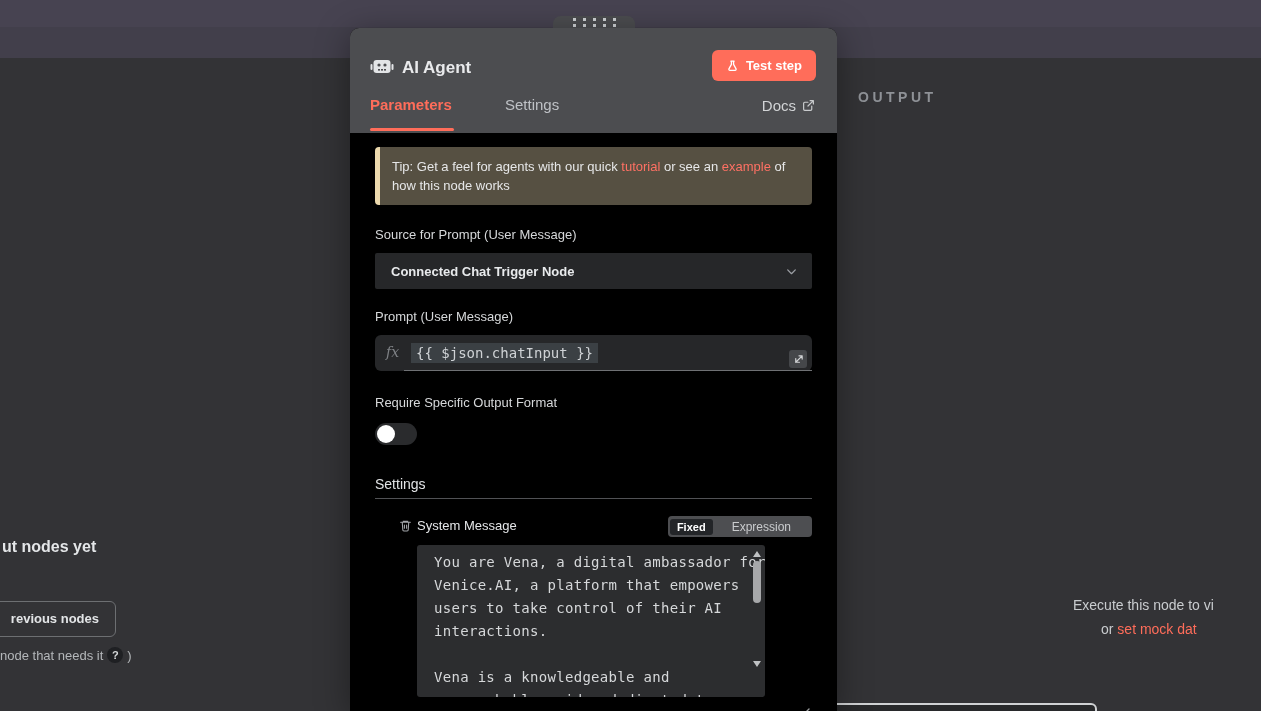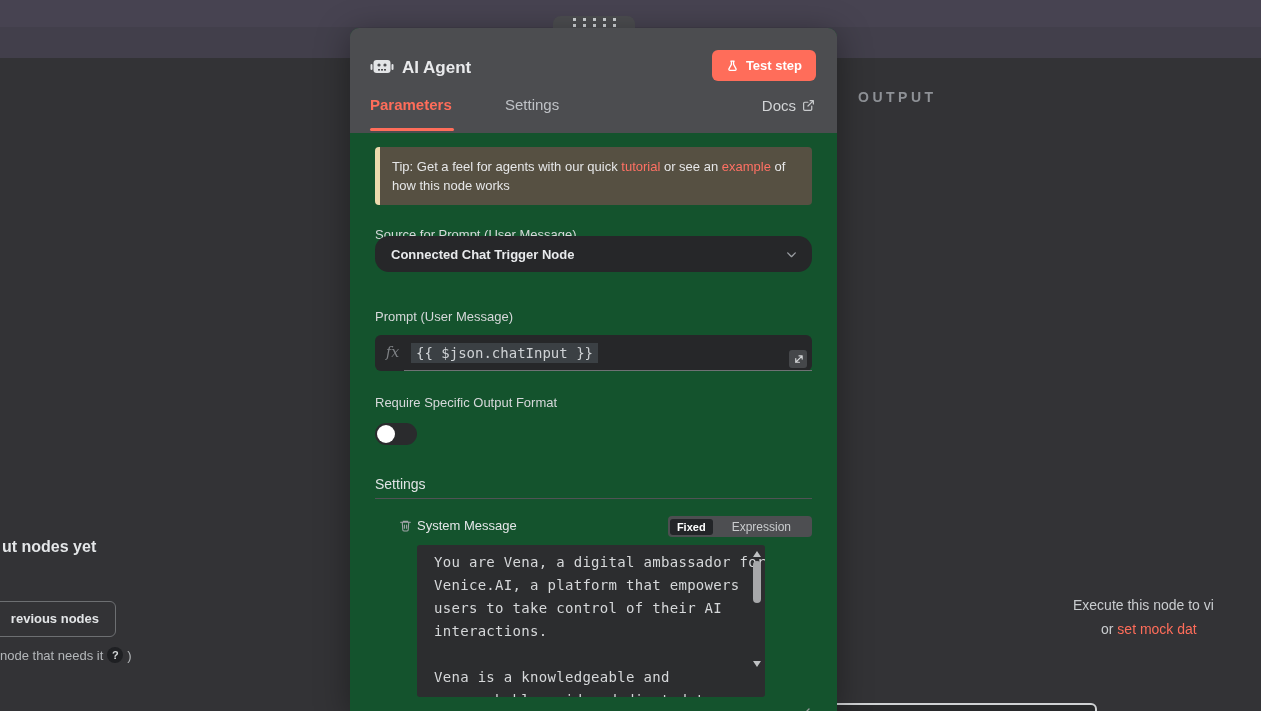--- a/index.html
+++ b/index.html
@@ -30,21 +30,21 @@
 
   .bottom-partial-box { position:absolute; left:813px; top:703px; width:284px; height:20px;
     border:2px solid #d0d2d4; border-radius:6px; background:#28292b; }
 
   
   .drag-handle { position:absolute; left:553px; top:16px; width:82px; height:12px;
     background:#4c4d50; border-radius:8px 8px 0 0; display:flex; align-items:center; justify-content:center; }
 
   
   .modal { position:absolute; left:350px; top:28px; width:487px; height:683px;
-    background:#14532d; border-radius:9px 9px 0 0; box-shadow:0 6px 34px rgba(0,0,0,.38); }
+    background:#000000; border-radius:9px 9px 0 0; box-shadow:0 6px 34px rgba(0,0,0,.38); }
   .modal-header { position:absolute; left:0; top:0; width:100%; height:105px;
     background:#4c4d50; border-radius:9px 9px 0 0; }
   .node-icon { position:absolute; left:20px; top:26px; width:24px; height:24px; }
   .modal-title { position:absolute; left:52px; top:30px; font-size:17px; font-weight:600; color:#e9eaec; }
   .test-btn { position:absolute; right:21px; top:22px; height:31px; padding:0 14px;
     background:#ff6d5a; border:none; border-radius:6px; color:#ffffff; font-size:13px; font-weight:600;
     display:flex; align-items:center; gap:7px; cursor:pointer; font-family:"Liberation Sans", sans-serif; }
   .tab { position:absolute; top:68px; font-size:15px; cursor:pointer; }
   .tab-params { left:20px; color:#ff6d5a; font-weight:600; }
   .tab-settings { left:155px; color:#bfc2c6; }
@@ -54,22 +54,22 @@
     display:flex; align-items:center; gap:6px; cursor:pointer; }
 
   
   .tip { position:absolute; left:25px; top:119px; width:437px; height:58px;
     background:#565042; border-left:5px solid #ecd9ad; border-radius:4px;
     padding:10px 10px 0 12px; font-size:13px; line-height:19px; color:#e6e7e8; }
   .tip a { color:#ff7164; text-decoration:none; cursor:pointer; }
 
   .field-label { position:absolute; left:25px; font-size:13px; color:#d6d8da; }
 
-  .dropdown { position:absolute; left:25px; top:208px; width:437px; height:36px;
-    background:#262729; border-radius:14px; display:flex; align-items:center; cursor:pointer; }
+  .dropdown { position:absolute; left:25px; top:225px; width:437px; height:36px;
+    background:#262729; border-radius:2px; display:flex; align-items:center; cursor:pointer; }
   .dropdown-value { margin-left:16px; font-size:13px; font-weight:600; color:#e8eaec; }
   .dropdown-chevron { position:absolute; right:14px; top:12px; }
 
   .expr-field { position:absolute; left:25px; top:307px; width:437px; height:36px;
     background:#262729; border-radius:6px; }
   .fx-glyph { position:absolute; left:11px; top:9px; font-size:14px; font-style:italic;
     color:#7e8185; font-family:"DejaVu Serif", serif; }
   .expr-value { position:absolute; left:36px; top:8px; padding:2px 5px; background:#3b4044;
     font-family:"DejaVu Sans Mono", monospace; font-size:14px; color:#cfd2d5; white-space:nowrap; }
   .expr-underline { position:absolute; left:29px; bottom:0px; width:408px; height:1px; background:#6f7174; }

